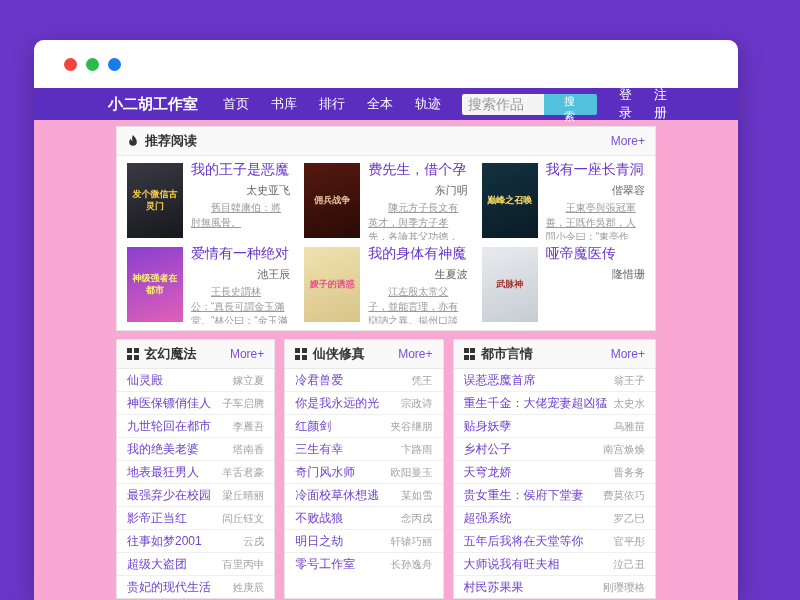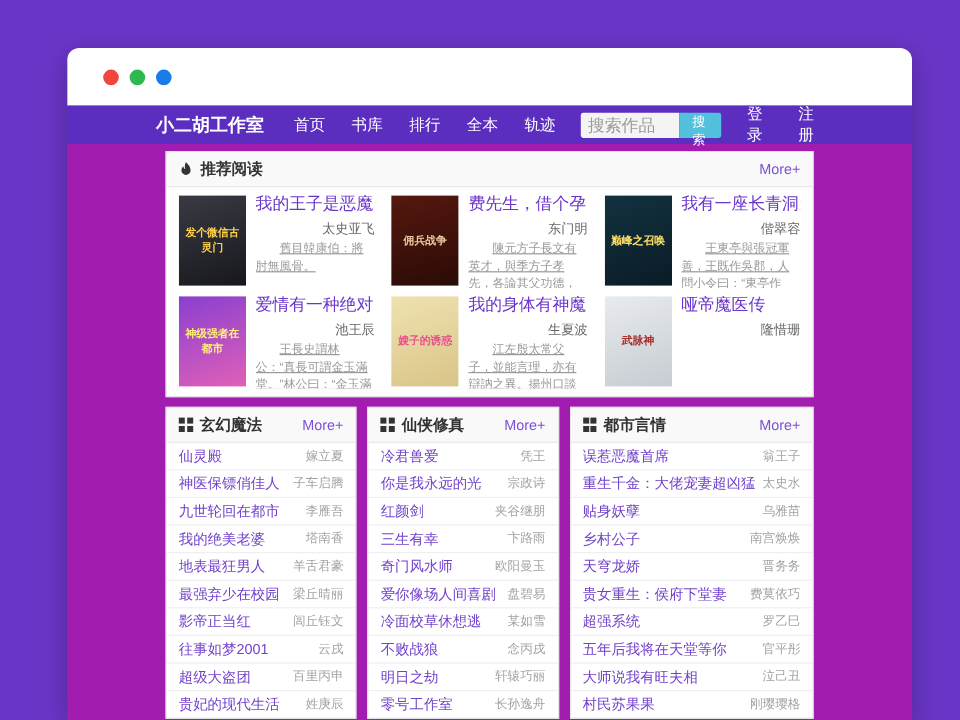--- a/index.html
+++ b/index.html
@@ -1,23 +1,23 @@
 <!DOCTYPE html>
 <html><head>
 <meta charset="utf-8">
 <style>
   * { margin:0; padding:0; box-sizing:border-box; }
   html,body { width:800px; height:600px; overflow:hidden; }
   body { background:#6a36c8; font-family:"Liberation Sans","DejaVu Sans",sans-serif; }
 
   .browser-window{
-    position:absolute; left:56px; top:40px; width:704px; height:560px;
+    position:absolute; left:34px; top:40px; width:704px; height:560px;
     border-radius:10px 10px 0 0; overflow:hidden;
     box-shadow:0 6px 24px rgba(0,0,0,.25);
-    background:#a21caf;
+    background:#f9a8d4;
   }
   .chrome-bar{
     height:48px; background:#ffffff; display:flex; align-items:center; padding-left:30px;
   }
   .dot{ width:13px; height:13px; border-radius:50%; margin-right:9px; }
   .dot-red{ background:#f2453d; }
   .dot-green{ background:#2eb94e; }
   .dot-blue{ background:#1a7ce8; }
 
   .navbar{
@@ -28,21 +28,21 @@
   .brand{ font-weight:bold; font-size:15px; margin-right:14px; white-space:nowrap; cursor:pointer; }
   .nav-item{ padding:0 11px; cursor:pointer; white-space:nowrap; }
   .search-box{ display:flex; margin-left:10px; }
   .search-input{
     width:82px; height:21px; border:none; outline:none; background:#f4f4f4;
     font-size:14px; padding:0 6px; color:#333; border-radius:2px 0 0 2px;
   }
   .search-input::placeholder{ color:#9a9a9a; }
   .search-btn{
     height:21px; border:none; background:#53c1de; color:#fff; font-size:11px;
-    padding:0 9px; cursor:pointer; border-radius:0 2px 2px 0; letter-spacing:2px;
+    padding:0 20px; cursor:pointer; border-radius:0 2px 2px 0; letter-spacing:2px;
   }
   .auth{ margin-left:auto; display:flex; }
   .auth span{ margin-left:22px; cursor:pointer; }
 
   .content{ height:480px; overflow:hidden; }
   .container{ width:540px; margin:6px auto 0; }
 
   .panel{ background:#fff; border:1px solid #e4e4e6; }
   .panel-header{
     display:flex; align-items:center; background:#f9f9f9;
@@ -279,24 +279,20 @@
             </div>
           <div class="cat-row">
               <span class="cat-title">三生有幸</span>
               <span class="cat-author">卞路雨</span>
             </div>
           <div class="cat-row">
               <span class="cat-title">奇门风水师</span>
               <span class="cat-author">欧阳曼玉</span>
             </div>
           <div class="cat-row">
-              <span class="cat-title">爱你像场人间喜剧</span>
-              <span class="cat-author">盘碧易</span>
-            </div>
-          <div class="cat-row">
               <span class="cat-title">冷面校草休想逃</span>
               <span class="cat-author">某如雪</span>
             </div>
           <div class="cat-row">
               <span class="cat-title">不败战狼</span>
               <span class="cat-author">念丙戌</span>
             </div>
           <div class="cat-row">
               <span class="cat-title">明日之劫</span>
               <span class="cat-author">轩辕巧丽</span>

